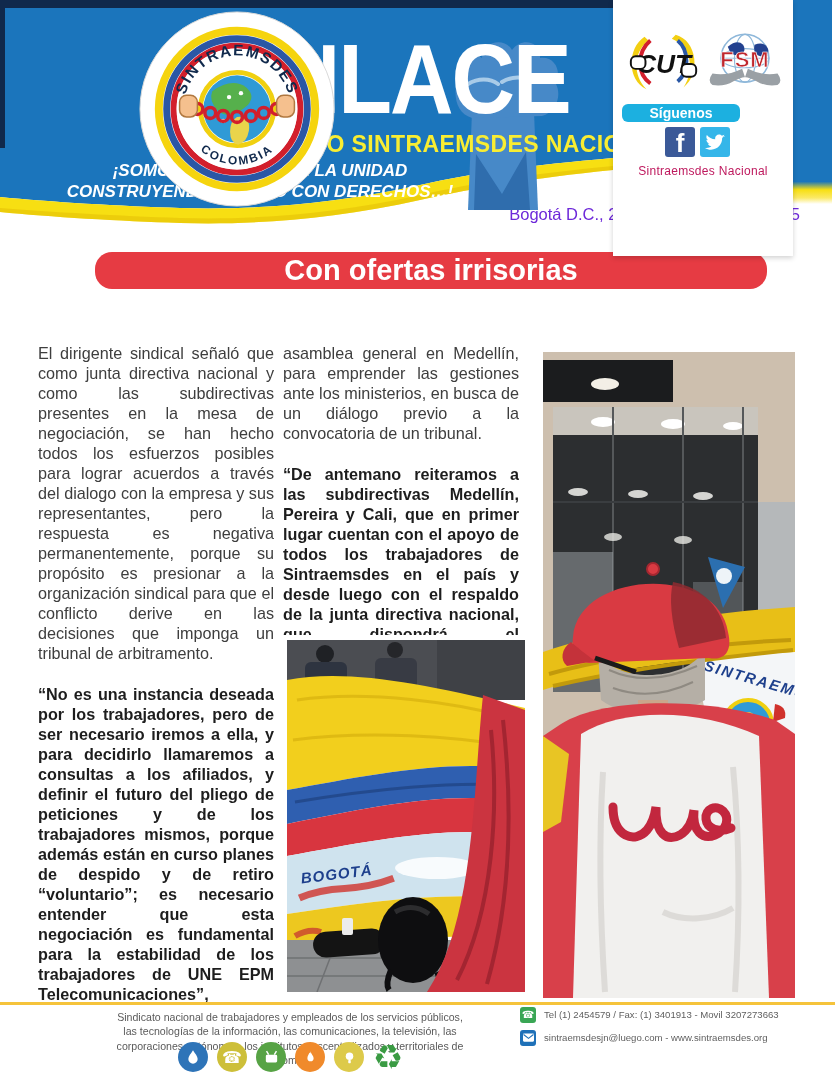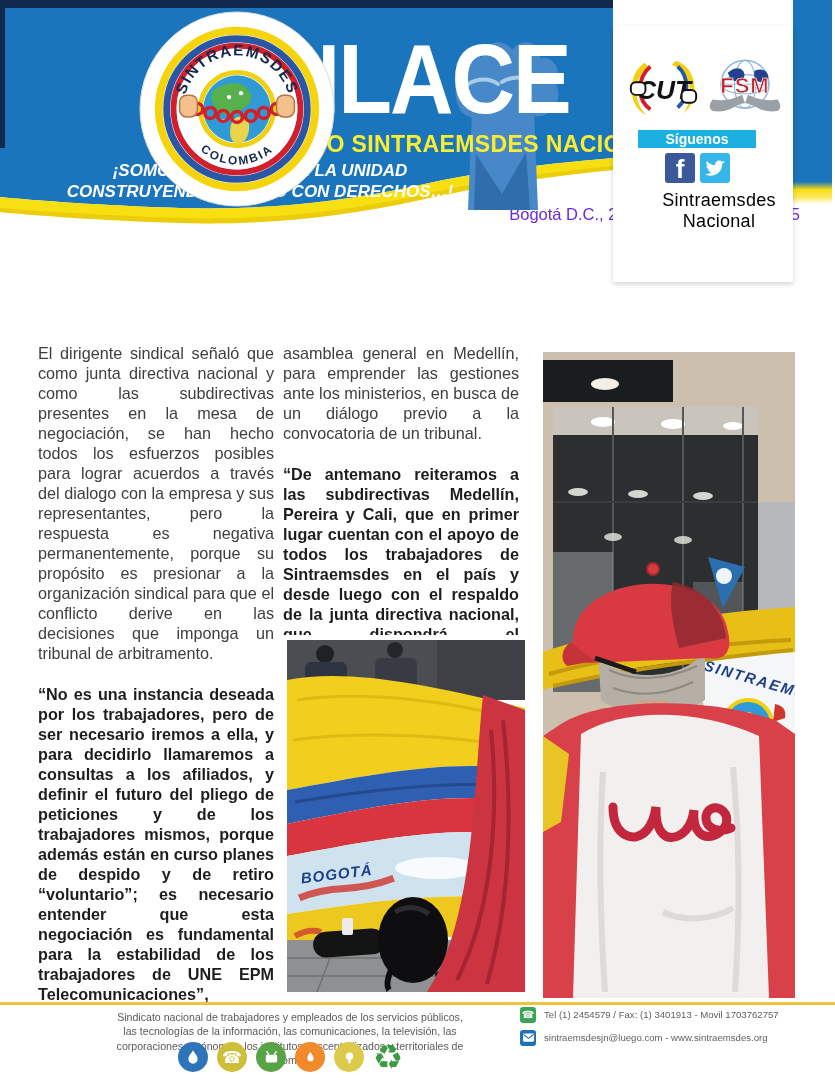--- a/index.html
+++ b/index.html
@@ -17,29 +17,29 @@
      font-size:88px;letter-spacing:-2px;transform:scaleY(1.12);transform-origin:top left;z-index:4;}
   .masthead-sub{position:absolute;left:181px;top:131px;color:#f9ed32;font-weight:bold;
      font-size:23px;letter-spacing:.4px;z-index:4;white-space:nowrap;}
   .slogan{position:absolute;left:40px;top:160px;width:440px;text-align:center;color:#fff;
      font-style:italic;font-weight:bold;font-size:17px;line-height:21px;z-index:4;}
   .logo-svg{position:absolute;left:138px;top:10px;z-index:6;}
   .fist-svg{position:absolute;left:438px;top:26px;z-index:2;}
 
   
   .panel{position:absolute;left:613px;top:0;width:180px;height:256px;background:#fff;
-     box-shadow:0 2px 5px rgba(0,0,0,.18);z-index:5;margin-top:26px;}
-  .follow-bar{position:absolute;left:25px;top:104px;width:118px;height:18px;background:#1cb0e0;
-     color:#fff;font-weight:bold;font-size:14px;text-align:center;line-height:18px;cursor:pointer;}
+     box-shadow:0 2px 5px rgba(0,0,0,.18);z-index:5;}
+  .follow-bar{position:absolute;left:9px;top:104px;width:118px;height:18px;background:#1cb0e0;
+     color:#fff;font-weight:bold;font-size:14px;text-align:center;line-height:18px;cursor:pointer;border-radius:6px;}
   .fb-icon{position:absolute;left:52px;top:127px;width:30px;height:30px;background:#3b5998;border-radius:3px;
      color:#fff;font-weight:bold;font-size:26px;text-align:center;line-height:32px;cursor:pointer;overflow:hidden;}
   .tw-icon{position:absolute;left:87px;top:127px;width:30px;height:30px;background:#35b6e9;border-radius:3px;cursor:pointer;}
   .tw-icon svg{margin:7px 0 0 5px;}
-  .social-name{position:absolute;left:16px;top:164px;width:180px;text-align:center;color:#000000;
-     font-size:18px;letter-spacing:.3px;}
+  .social-name{position:absolute;left:0;top:164px;width:180px;text-align:center;color:#be185d;
+     font-size:12px;letter-spacing:.3px;}
 
   
   .dateline{position:absolute;right:35px;top:205px;font-size:16.5px;color:#6d28d9;}
   .headline{position:absolute;left:95px;top:252px;width:672px;height:37px;background:#e63b43;
      border-radius:17px;color:#fff;font-weight:bold;font-size:29px;text-align:center;line-height:36px;}
 
   
   .col{position:absolute;width:236px;text-align:justify;font-size:16.2px;line-height:20px;color:#3e3e3e;}
   .col p{margin:0 0 21px 0;}
   .col b{color:#1d1d1d;}
@@ -158,20 +158,21 @@
         <svg width="20" height="17" viewBox="0 0 16 13" fill="#fff">
           <path d="M16 1.5c-.6.3-1.2.4-1.9.5.7-.4 1.2-1 1.4-1.8-.6.4-1.3.6-2 .8C12.9.4 12.1 0 11.2 0 9.5 0 8.1 1.4 8.1 3.1c0 .2 0 .5.1.7C5.5 3.7 3.1 2.4 1.5.4c-.3.5-.4 1-.4 1.6 0 1.1.5 2 1.4 2.6-.5 0-1-.2-1.4-.4v.1c0 1.5 1.1 2.8 2.5 3-.3.1-.5.1-.8.1-.2 0-.4 0-.6-.1.4 1.2 1.5 2.1 2.9 2.2-1.1.8-2.4 1.3-3.9 1.3H0c1.4.9 3 1.4 4.8 1.4 5.7 0 8.9-4.8 8.9-8.9v-.4c.6-.4 1.1-1 1.5-1.6z"></path>
         </svg>
       </div>
       <div class="social-name">Sintraemsdes Nacional</div>
     </div>
     <div class="hdr-strip"></div>
   </div>
 
   <div class="dateline">Bogotá D.C., 23 de septiembre de 2025</div>
+  <div class="headline">Con ofertas irrisorias</div>
 
   <div class="col" id="col1">
     <p><span>El dirigente sindical señaló que como junta directiva nacional y como las subdirectivas presentes en la mesa de negociación, se han hecho todos los esfuerzos posibles para lograr acuerdos a través del dialogo con la empresa y sus representantes, pero la respuesta es negativa permanentemente, porque su propósito es presionar a la organización sindical para que el conflicto derive en las decisiones que imponga un tribunal de arbitramento.</span></p>
     <p><b>“No es una instancia deseada por los trabajadores, pero de ser necesario iremos a ella, y para decidirlo llamaremos a consultas a los afiliados, y definir el futuro del pliego de peticiones y de los trabajadores mismos, porque además están en curso planes de despido y de retiro “voluntario”; es necesario entender que esta negociación es fundamental para la estabilidad de los trabajadores de UNE EPM Telecomunicaciones”,</b></p>
 
   </div>
 
   <div class="col" id="col2">
     <p><span>asamblea general en Medellín, para emprender las gestiones ante los ministerios, en busca de un diálogo previo a la convocatoria de un tribunal.</span></p>
     <p><b>“De antemano reiteramos a las subdirectivas Medellín, Pereira y Cali, que en primer lugar cuentan con el apoyo de todos los trabajadores de Sintraemsdes en el país y desde luego con el respaldo de la junta directiva nacional, que dispondrá el acompañamiento y los recursos necesarios para lograr el bienestar anhelado por los trabajadores”</b></p>
@@ -289,21 +290,21 @@
           <circle cx="12" cy="10" r="6"></circle>
           <rect x="10" y="16" width="4" height="5" rx="1"></rect>
         </svg>
     </span>
     <span class="svc recycle">♻</span>
   </div>
 
   <div class="contacts">
     <div class="c-row">
       <span class="c-ico" style="background:#3aa655">☎</span>
-      <span class="c-txt">Tel (1) 2454579 / Fax: (1) 3401913 - Movil 1703762757</span>
+      <span class="c-txt">Tel (1) 2454579 / Fax: (1) 3401913 - Movil 3207273663</span>
     </div>
     <div class="c-row">
       <span class="c-ico" style="background:#1f71b8">
         <svg width="11" height="9" viewBox="0 0 20 15">
             <rect x="0" y="0" width="20" height="15" rx="2" fill="#fff"></rect>
             <path d="M1 2 L10 9 L19 2" stroke="#1f71b8" stroke-width="2" fill="none"></path>
           </svg>
       </span>
       <span class="c-txt">sintraemsdesjn@luego.com - www.sintraemsdes.org</span>
     </div>

